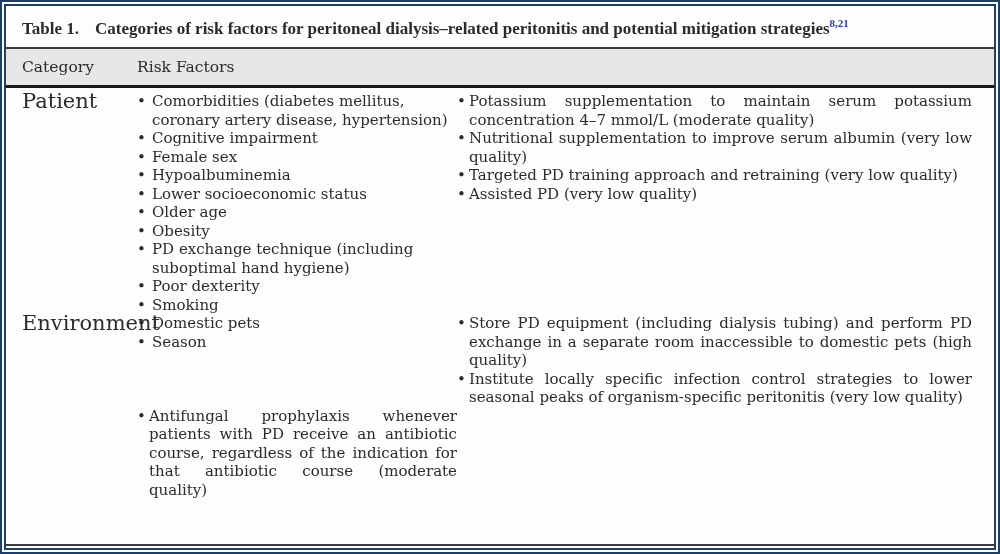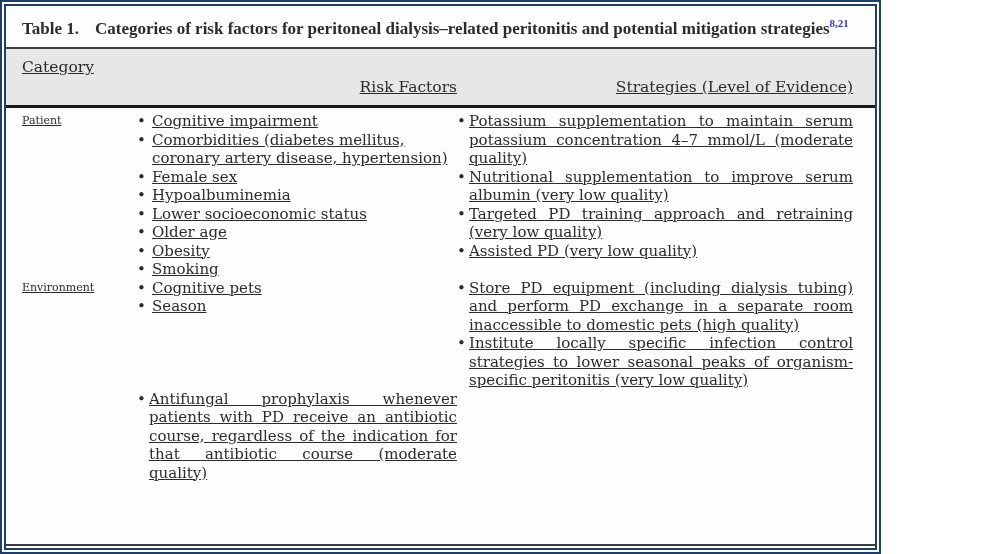--- a/index.html
+++ b/index.html
@@ -1,18 +1,18 @@
 <!DOCTYPE html>
 <html style="--border: #1f3f66; --header-bg: #e7e7e7; --text: #2b2b2b; --superscript: #3239b8;"><head>
 <meta charset="utf-8">
 <style>
   html, body { margin: 0; padding: 0; background: #ffffff; }
 
   .page {
-    width: 881px;
+    width: 1000px;
     height: 554px;
     box-sizing: border-box;
     border: 6px double var(--border, #1f3f66);
     background: #fdfdfd;
     font-family: "DejaVu Serif", serif;
     color: var(--text, #2b2b2b);
     display: flex;
     flex-direction: column;
     overflow: hidden;
   }
@@ -30,37 +30,36 @@
     font-size: 11px;
     font-weight: bold;
     vertical-align: super;
     line-height: 0;
   }
 
   .row {
     display: grid;
     grid-template-columns: 115px 320px 1fr;
     padding: 0 22px 0 16px;
-    text-decoration: underline;
   }
 
   .header-row {
     border-top: 2px solid #3c3c3c;
     border-bottom: 3px solid #191919;
     background: var(--header-bg, #e7e7e7);
     font-size: 15.5px;
     padding-top: 9px;
     padding-bottom: 9px;
   }
-  .center { text-align: right; margin-top: 20px; }
+  .center { text-align: left; }
 
   .tbody { padding-top: 4px; }
 
   .cat-cell {
-    font-size: 11px;
+    font-size: 21px;
     line-height: 18.5px;
     padding-left: 18px;
     text-indent: -18px;
     white-space: pre-line;
   }
 
   ul.blist {
     list-style: none;
     margin: 0;
     padding: 0;
@@ -83,48 +82,49 @@
 
 <div class="page">
 
   <div class="title-bar">
     <span class="title-label">Table 1.</span><span>Categories of risk factors for peritoneal dialysis–related peritonitis and potential mitigation strategies</span><sup class="ref-sup">8,21</sup>
   </div>
 
   <div class="row header-row">
     <div>Category</div>
     <div class="center">Risk Factors</div>
-    <div class="center">Strategies (Level of Evidence)</div>
   </div>
 
   <div class="tbody">
   <div class="row body-row">
     <div class="cat-cell">Patient</div>
     <ul class="blist rf-list">
+          <li>Comorbidities (diabetes mellitus, coronary artery disease, hypertension)</li>
           <li>Cognitive impairment</li>
-          <li>Comorbidities (diabetes mellitus, coronary artery disease, hypertension)</li>
           <li>Female sex</li>
           <li>Hypoalbuminemia</li>
           <li>Lower socioeconomic status</li>
           <li>Older age</li>
           <li>Obesity</li>
+          <li>PD exchange technique (including suboptimal hand hygiene)</li>
+          <li>Poor dexterity</li>
           <li>Smoking</li>
         </ul>
     <ul class="blist st-list">
           <li>Potassium supplementation to maintain serum potassium concentration 4–7 mmol/L (moderate quality)</li>
           <li>Nutritional supplementation to improve serum albumin (very low quality)</li>
           <li>Targeted PD training approach and retraining (very low quality)</li>
           <li>Assisted PD (very low quality)</li>
         </ul>
   </div>
 
   <div class="row body-row">
     <div class="cat-cell">Environment</div>
     <ul class="blist rf-list">
-          <li>Cognitive pets</li>
+          <li>Domestic pets</li>
           <li>Season</li>
         </ul>
     <ul class="blist st-list">
           <li>Store PD equipment (including dialysis tubing) and perform PD exchange in a separate room inaccessible to domestic pets (high quality)</li>
           <li>Institute locally specific infection control strategies to lower seasonal peaks of organism-specific peritonitis (very low quality)</li>
         </ul>
   </div>
 
   <div class="row body-row">
     <ul class="blist rf-list">

